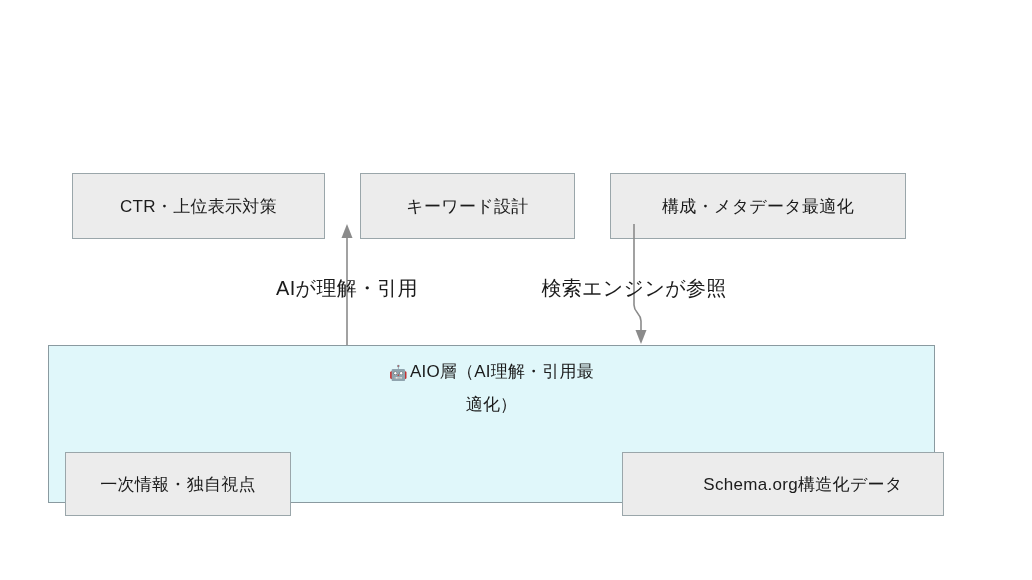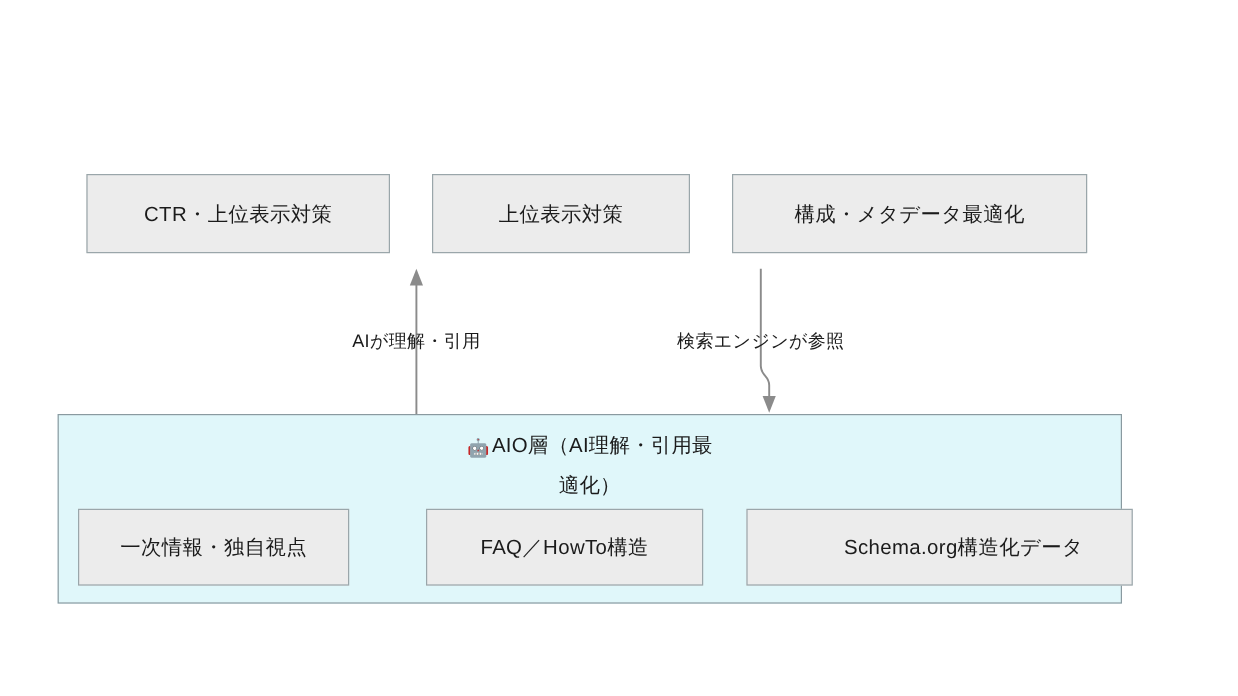--- a/index.html
+++ b/index.html
@@ -71,20 +71,21 @@
     background: #ececec;
     border: 1px solid #9aa6aa;
     box-sizing: border-box;
     display: flex;
     align-items: center;
     justify-content: center;
     font-size: 17px;
     letter-spacing: 0.3px;
     color: #1b1b1b;
     text-align: center;
+    margin-top: 28px;
   }
 
   
   #card-seo-0 { left: 72px;  top: 145px; width: 253px; height: 66px; }
   #card-seo-1 { left: 360px; top: 145px; width: 215px; height: 66px; }
   #card-seo-2 { left: 610px; top: 145px; width: 296px; height: 66px; }
 
   
   #card-aio-0 { left: 65px;  top: 424px; width: 226px; height: 64px; }
   #card-aio-1 { left: 355px; top: 424px; width: 231px; height: 64px; }
@@ -105,38 +106,38 @@
     stroke: #8b8b8b;
     stroke-width: 1.6;
   }
   .conn-head {
     fill: #8b8b8b;
     stroke: none;
   }
 
   .conn-label {
     position: absolute;
-    font-size: 15px;
+    font-size: 20px;
     letter-spacing: 0.3px;
     color: #1b1b1b;
     white-space: nowrap;
     text-align: left;
     transform: translateX(-50%);
   }
   #label-ai-understands { left: 347px; top: 275px; }
   #label-search-engine  { left: 634px; top: 275px; font-family: Liberation Mono, monospace; }
 </style>
 </head>
 <body>
 
 <div id="canvas">
 
 
   <div class="card" id="card-seo-0">CTR・上位表示対策</div>
-  <div class="card" id="card-seo-1">上位表示対策</div>
+  <div class="card" id="card-seo-1">キーワード設計</div>
   <div class="card" id="card-seo-2">構成・メタデータ最適化</div>
 
   <svg class="connector-svg" viewBox="0 0 1032 580">
 
     <g>
       <path class="conn-line" d="M347,345 L347,233"></path>
       <path class="conn-head" d="M347,224 L341.5,238 L352.5,238 Z"></path>
     </g>
 
     <g>
@@ -147,16 +148,15 @@
 
   <div class="conn-label" id="label-ai-understands">AIが理解・引用</div>
   <div class="conn-label" id="label-search-engine">検索エンジンが参照</div>
 
   <div class="layer" id="layer-aio">
     <div class="layer-title"><span class="emoji">🤖</span><span>AIO層（AI理解・引用最
 適化）</span></div>
   </div>
 
   <div class="card" id="card-aio-0">一次情報・独自視点</div>
-  <div class="card" id="card-aio-1">FAQ／HowTo構造</div>
   <div class="card" id="card-aio-2">Schema.org構造化データ</div>
 
 </div>
 
 </body></html>

